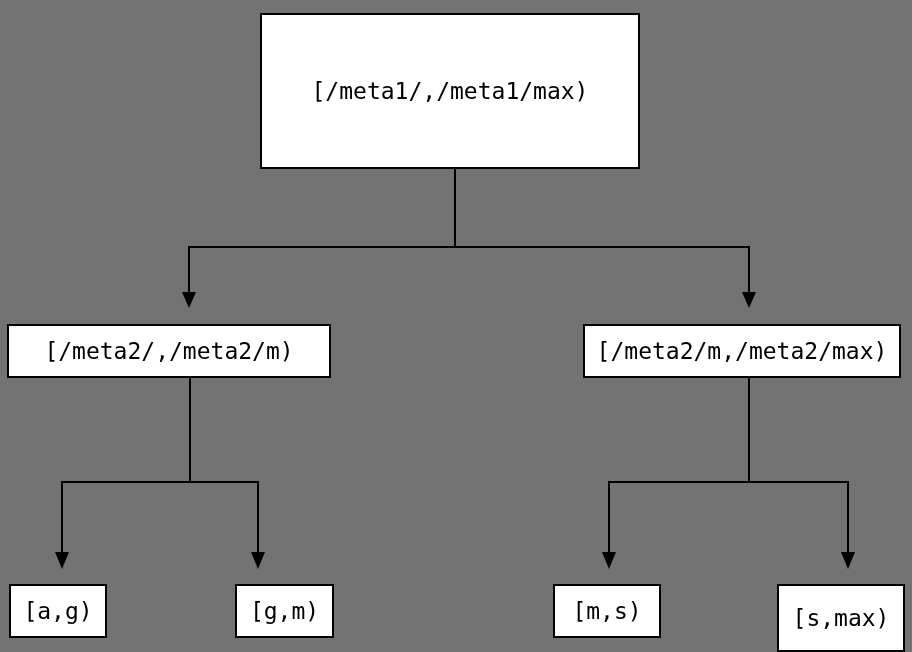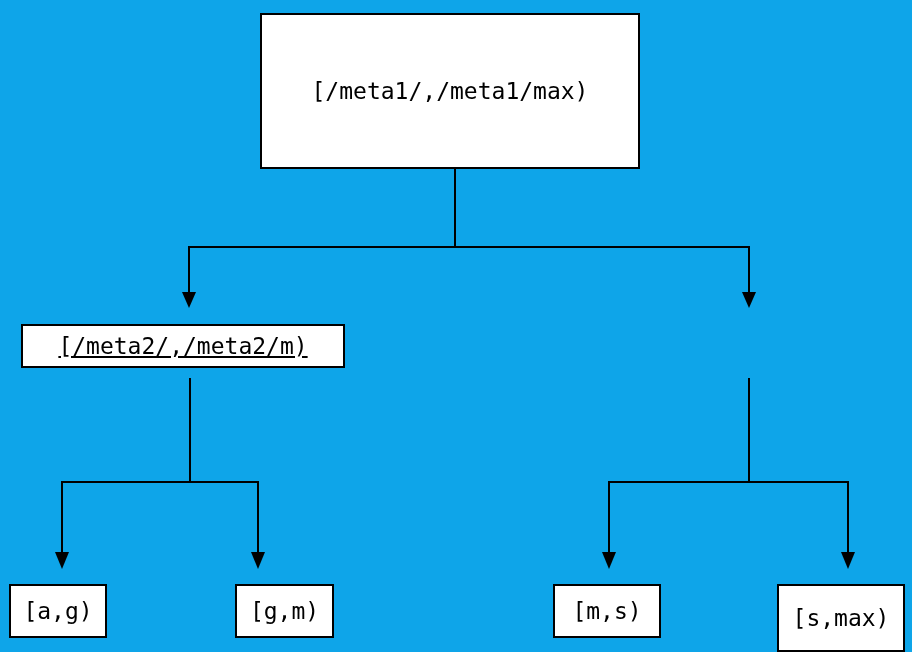--- a/index.html
+++ b/index.html
@@ -4,21 +4,21 @@
 <style>
   html, body {
     margin: 0;
     padding: 0;
     background: #ffffff;
   }
   .diagram {
     position: relative;
     width: 912px;
     height: 652px;
-    background: #0ea5e9;
+    background: #737373;
     font-family: "DejaVu Sans Mono", "Liberation Mono", monospace;
     overflow: hidden;
     text-align: center;
   }
   .edges-svg {
     position: absolute;
     left: 0;
     top: 0;
     width: 912px;
     height: 652px;
@@ -40,21 +40,21 @@
     color: #000000;
     font-size: 23px;
     line-height: 1;
     display: flex;
     align-items: center;
     justify-content: center;
     white-space: nowrap;
   }
   
   .node-root       { left: 260px; top: 13px;  width: 380px; height: 156px; }
-  .node-left       { left: 21px;  top: 324px; width: 324px; height: 44px; text-decoration: underline;  }
+  .node-left       { left: 7px;  top: 324px; width: 324px; height: 54px;  }
   .node-right      { left: 583px; top: 324px; width: 318px; height: 54px;  }
   .node-leaf-ag    { left: 9px;   top: 584px; width: 98px;  height: 54px;  }
   .node-leaf-gm    { left: 203px; top: 584px; width: 99px;  height: 54px; margin-left: 32px;  }
   .node-leaf-ms    { left: 553px; top: 584px; width: 108px; height: 54px;  }
   .node-leaf-smax  { left: 777px; top: 584px; width: 128px; height: 68px;  }
 </style>
 </head>
 <body>
 
 <div class="diagram">
@@ -90,20 +90,23 @@
   </svg>
 
   <div class="node node-root">
     <span>[/meta1/,/meta1/max)</span>
   </div>
 
   <div class="node node-left">
     <span>[/meta2/,/meta2/m)</span>
   </div>
 
+  <div class="node node-right">
+    <span>[/meta2/m,/meta2/max)</span>
+  </div>
 
   <div class="node node-leaf-ag">
     <span>[a,g)</span>
   </div>
 
   <div class="node node-leaf-gm">
     <span>[g,m)</span>
   </div>
 
   <div class="node node-leaf-ms">

